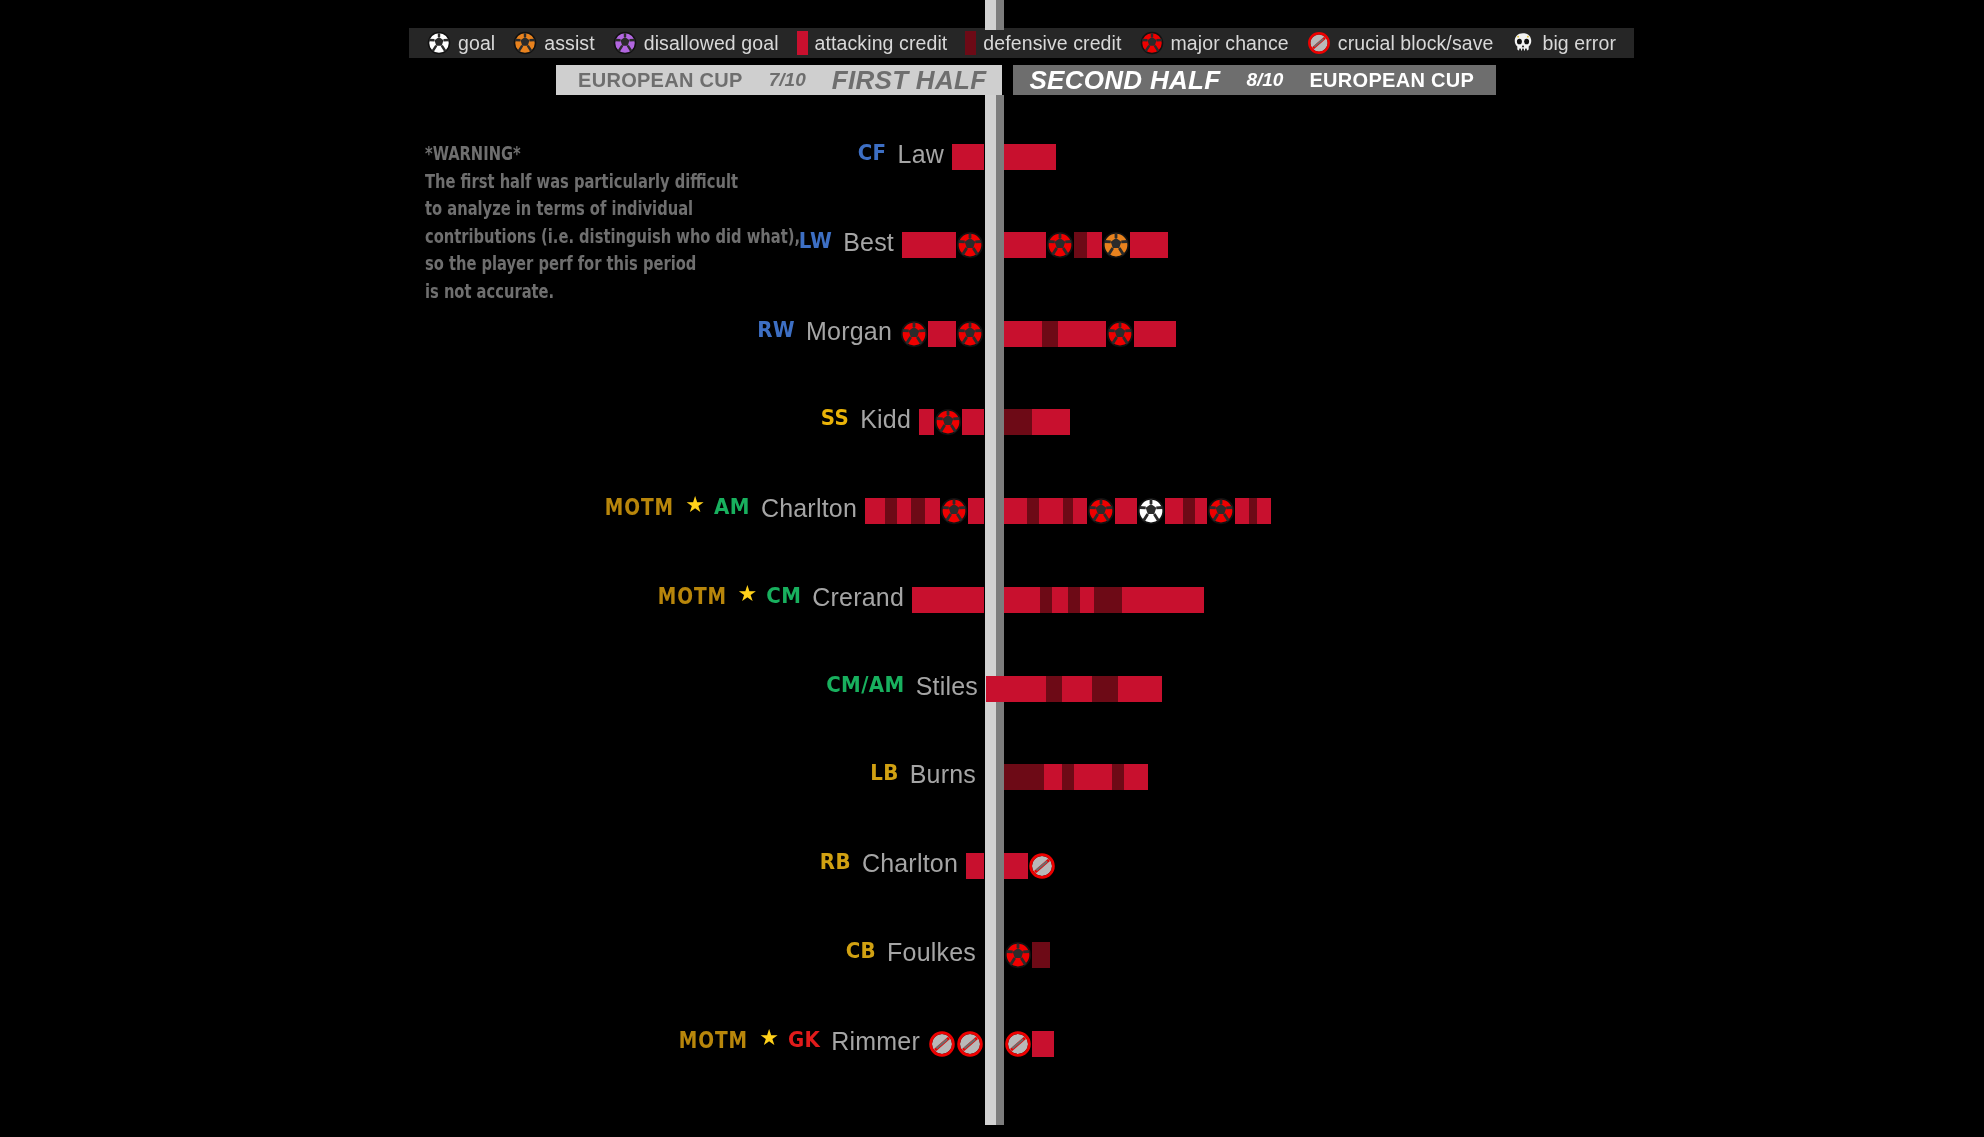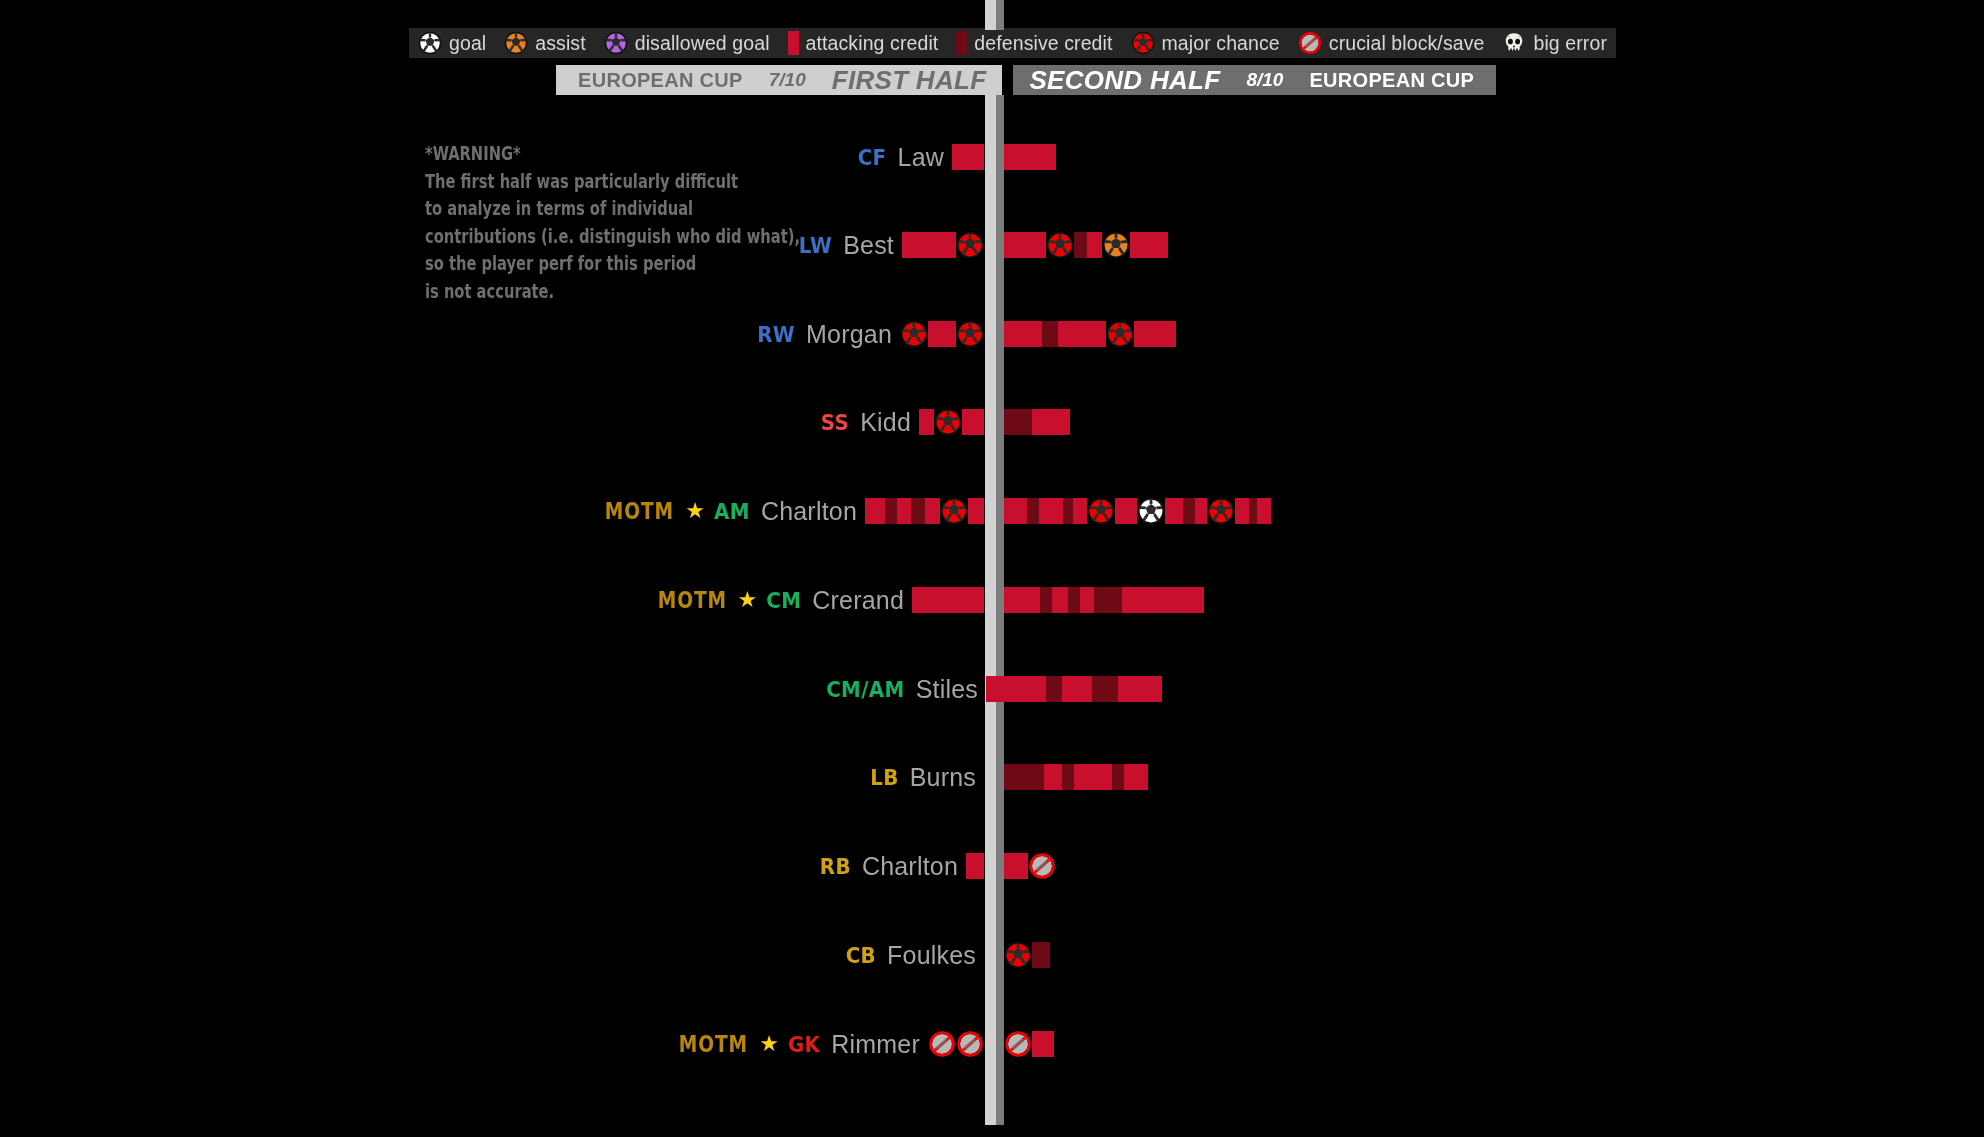--- a/index.html
+++ b/index.html
@@ -1,21 +1,21 @@
 <!DOCTYPE html>
 <html><head>
 <meta charset="utf-8">
 <style>
   html,body{margin:0;padding:0;background:#000;}
   body{width:1984px;height:1137px;position:relative;overflow:hidden;
        font-family:"Liberation Sans",sans-serif;}
 
   
   #legend{position:absolute;left:409px;top:28px;height:30px;background:#262626;
-          display:flex;align-items:center;padding:0 0;box-sizing:border-box;}
+          display:flex;align-items:center;padding:0 9px;box-sizing:border-box;}
   .leg-item{display:flex;align-items:center;margin:0 9px;white-space:nowrap;}
   .leg-item .lbl{color:#d8d8d8;font-size:19.5px;margin-left:7px;letter-spacing:.1px;}
   .sw{width:11px;height:24px;display:inline-block;}
 
   
   .ico{display:inline-block;line-height:0;}
 
   
   #hdr{position:absolute;top:65px;left:556px;height:24px;display:flex;}
   .h-left{background:#cfcfcf;color:#6e6e6e;display:flex;align-items:center;
@@ -34,21 +34,21 @@
   #div-b-top{position:absolute;left:996px;top:0px;width:8px;height:30px;background:#7d7d7d;}
 
   
   #warn{position:absolute;left:425px;top:140px;color:#6f6f6f;
         font-family:"DejaVu Sans Condensed","Liberation Sans",sans-serif;
         font-size:19px;font-weight:bold;line-height:27.6px;
         transform:scaleX(.86);transform-origin:left top;white-space:pre;}
 
   
   .row{position:absolute;left:0;width:1984px;height:34px;}
-  .lblzone{position:absolute;right:1000px;height:34px;display:flex;align-items:center;
+  .lblzone{position:absolute;right:1000px;height:34px;display:flex;
            justify-content:flex-end;gap:0;white-space:nowrap;}
   .motm{color:#b8860b;font-size:23px;font-weight:bold;letter-spacing:1px;
         font-family:"DejaVu Sans Condensed","Liberation Sans",sans-serif;
         transform:scaleX(.9);}
   .star{margin:0 9px 0 7px;font-size:22px;color:#ffd11a;line-height:1;}
   .pos{font-size:22px;font-weight:bold;letter-spacing:.4px;
        font-family:"DejaVu Sans Condensed","Liberation Sans",sans-serif;}
   .pname{color:#a5a5a5;font-size:25px;margin-left:11px;letter-spacing:.2px;
          font-family:"Liberation Sans",sans-serif;font-weight:300;}
 
@@ -219,21 +219,21 @@
         <span class="mark"><svg width="28" height="28" viewBox="0 0 32 32">
     <circle cx="16" cy="16" r="14" fill="#ee0000" stroke="#111" stroke-width="2"></circle>
     <polygon points="16,8 22,12.4 19.7,19.5 12.3,19.5 10,12.4" fill="#2b2b2b"></polygon>
     <path d="M16 3 L16 8 M29 12 L22 12.4 M24.5 27 L19.7 19.5 M7.5 27 L12.3 19.5 M3 12 L10 12.4" stroke="#2b2b2b" stroke-width="3.2" fill="none"></path>
   </svg></span>
         <span class="seg atk" style="width:42px"></span>
       </div>
     </div>
     <div class="row" style="top: 405px;">
       <div class="lblzone" style="right: 1073px;">
-        <span class="pos" style="color:#ef4444">SS</span>
+        <span class="pos" style="color:#eab308">SS</span>
         <span class="pname">Kidd</span>
       </div>
       <div class="bars first" style="right: 1000px;">
         <span class="seg atk" style="width:22px"></span>
         <span class="mark"><svg width="28" height="28" viewBox="0 0 32 32">
     <circle cx="16" cy="16" r="14" fill="#ee0000" stroke="#111" stroke-width="2"></circle>
     <polygon points="16,8 22,12.4 19.7,19.5 12.3,19.5 10,12.4" fill="#2b2b2b"></polygon>
     <path d="M16 3 L16 8 M29 12 L22 12.4 M24.5 27 L19.7 19.5 M7.5 27 L12.3 19.5 M3 12 L10 12.4" stroke="#2b2b2b" stroke-width="3.2" fill="none"></path>
   </svg></span>
         <span class="seg atk" style="width:15px"></span>

